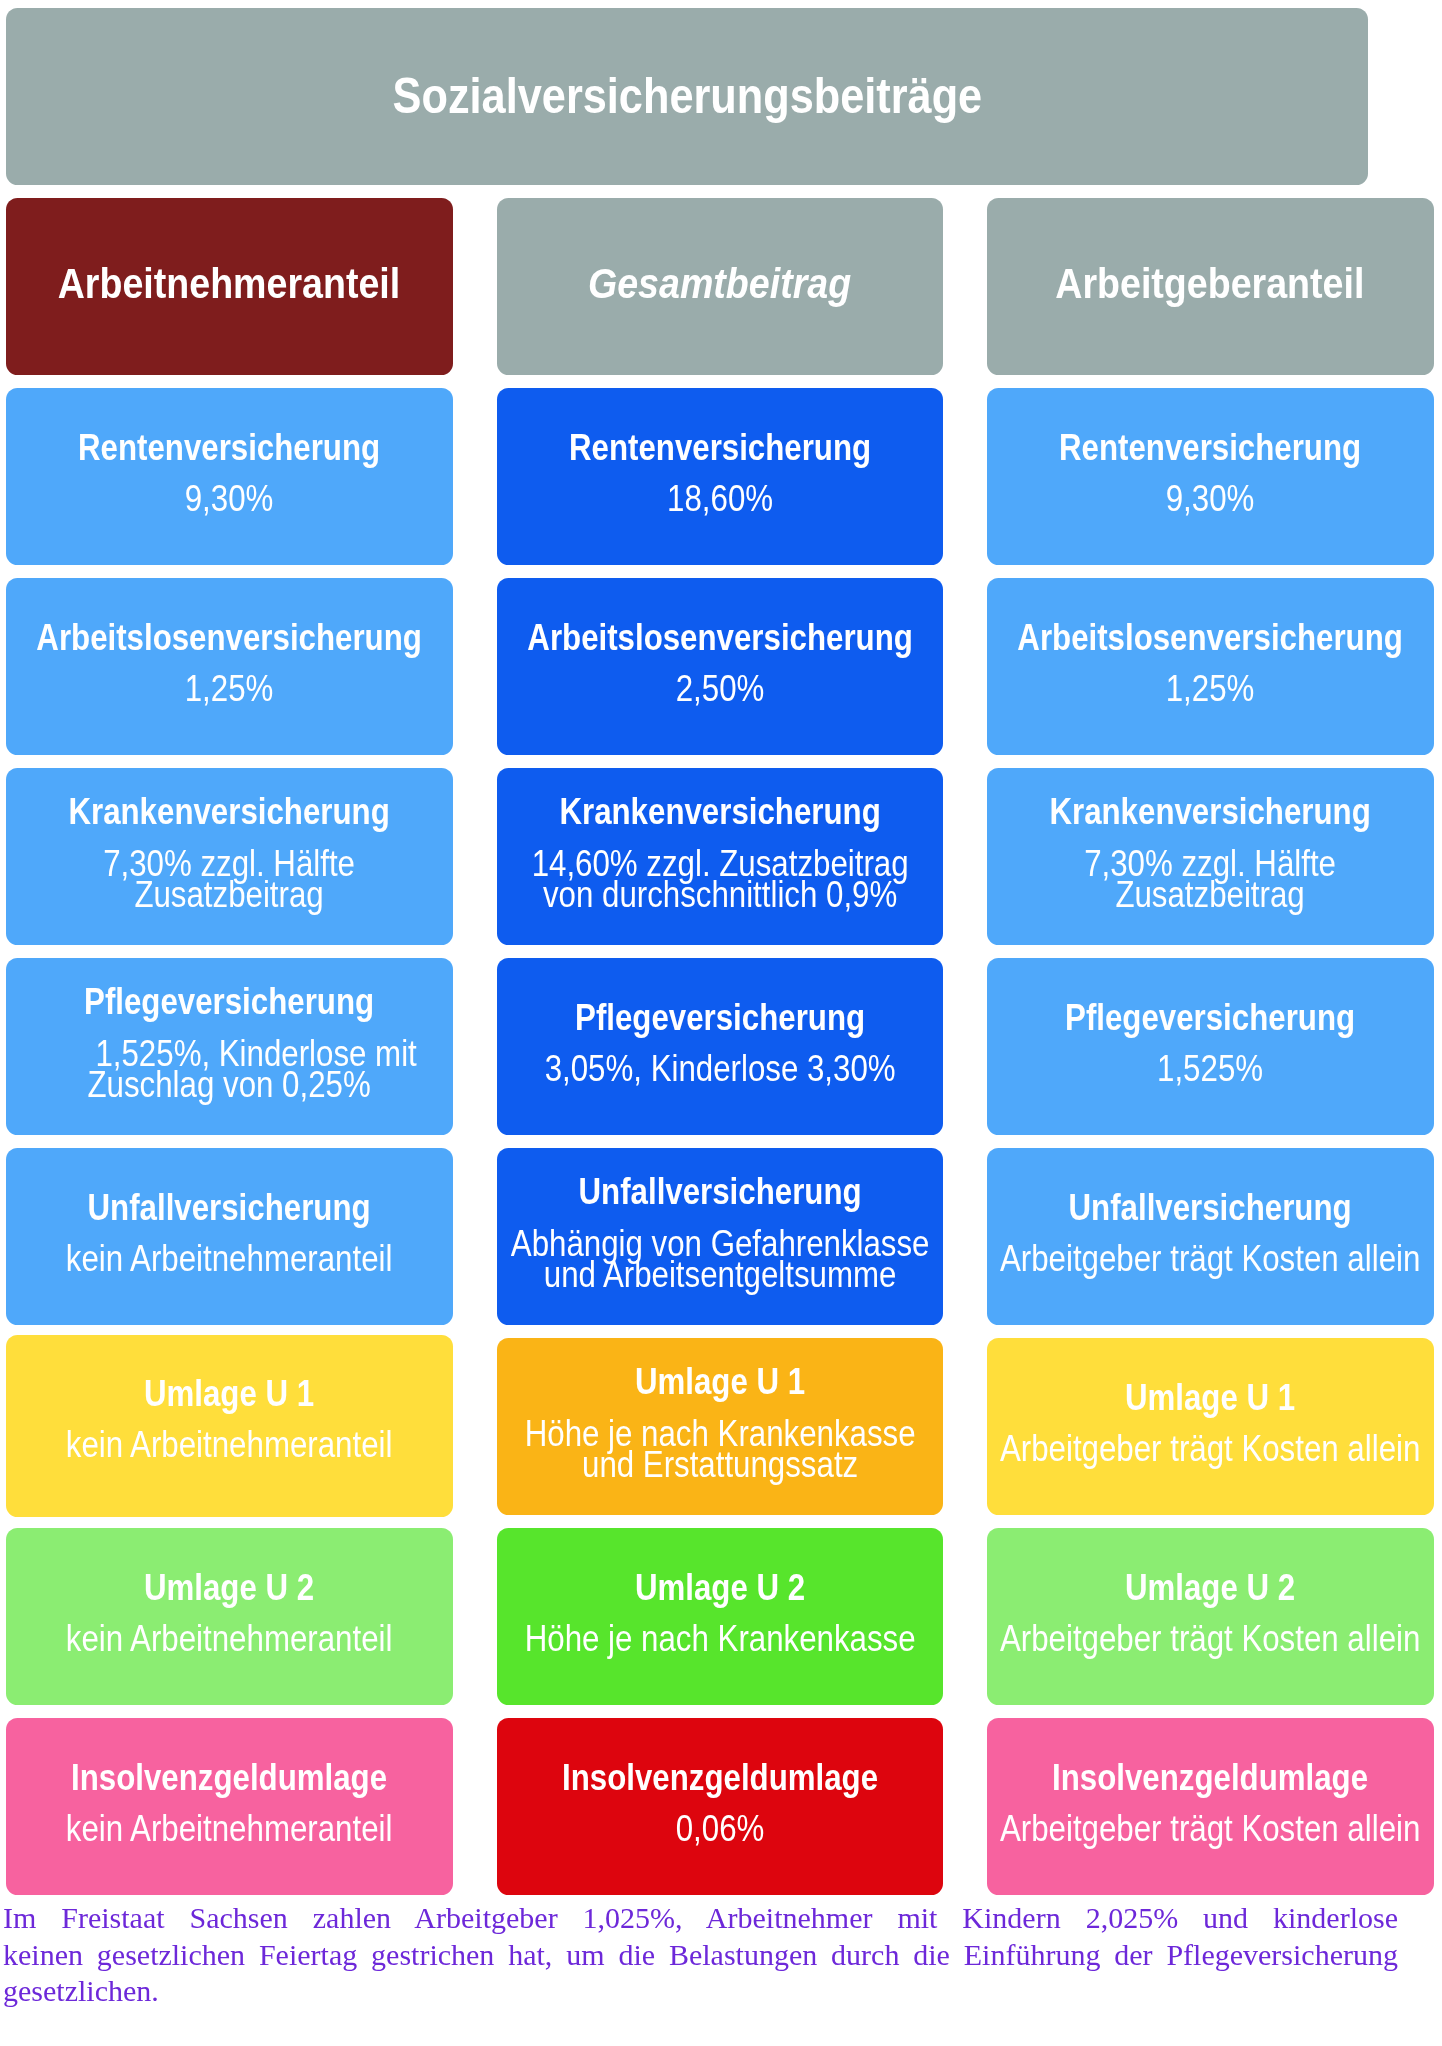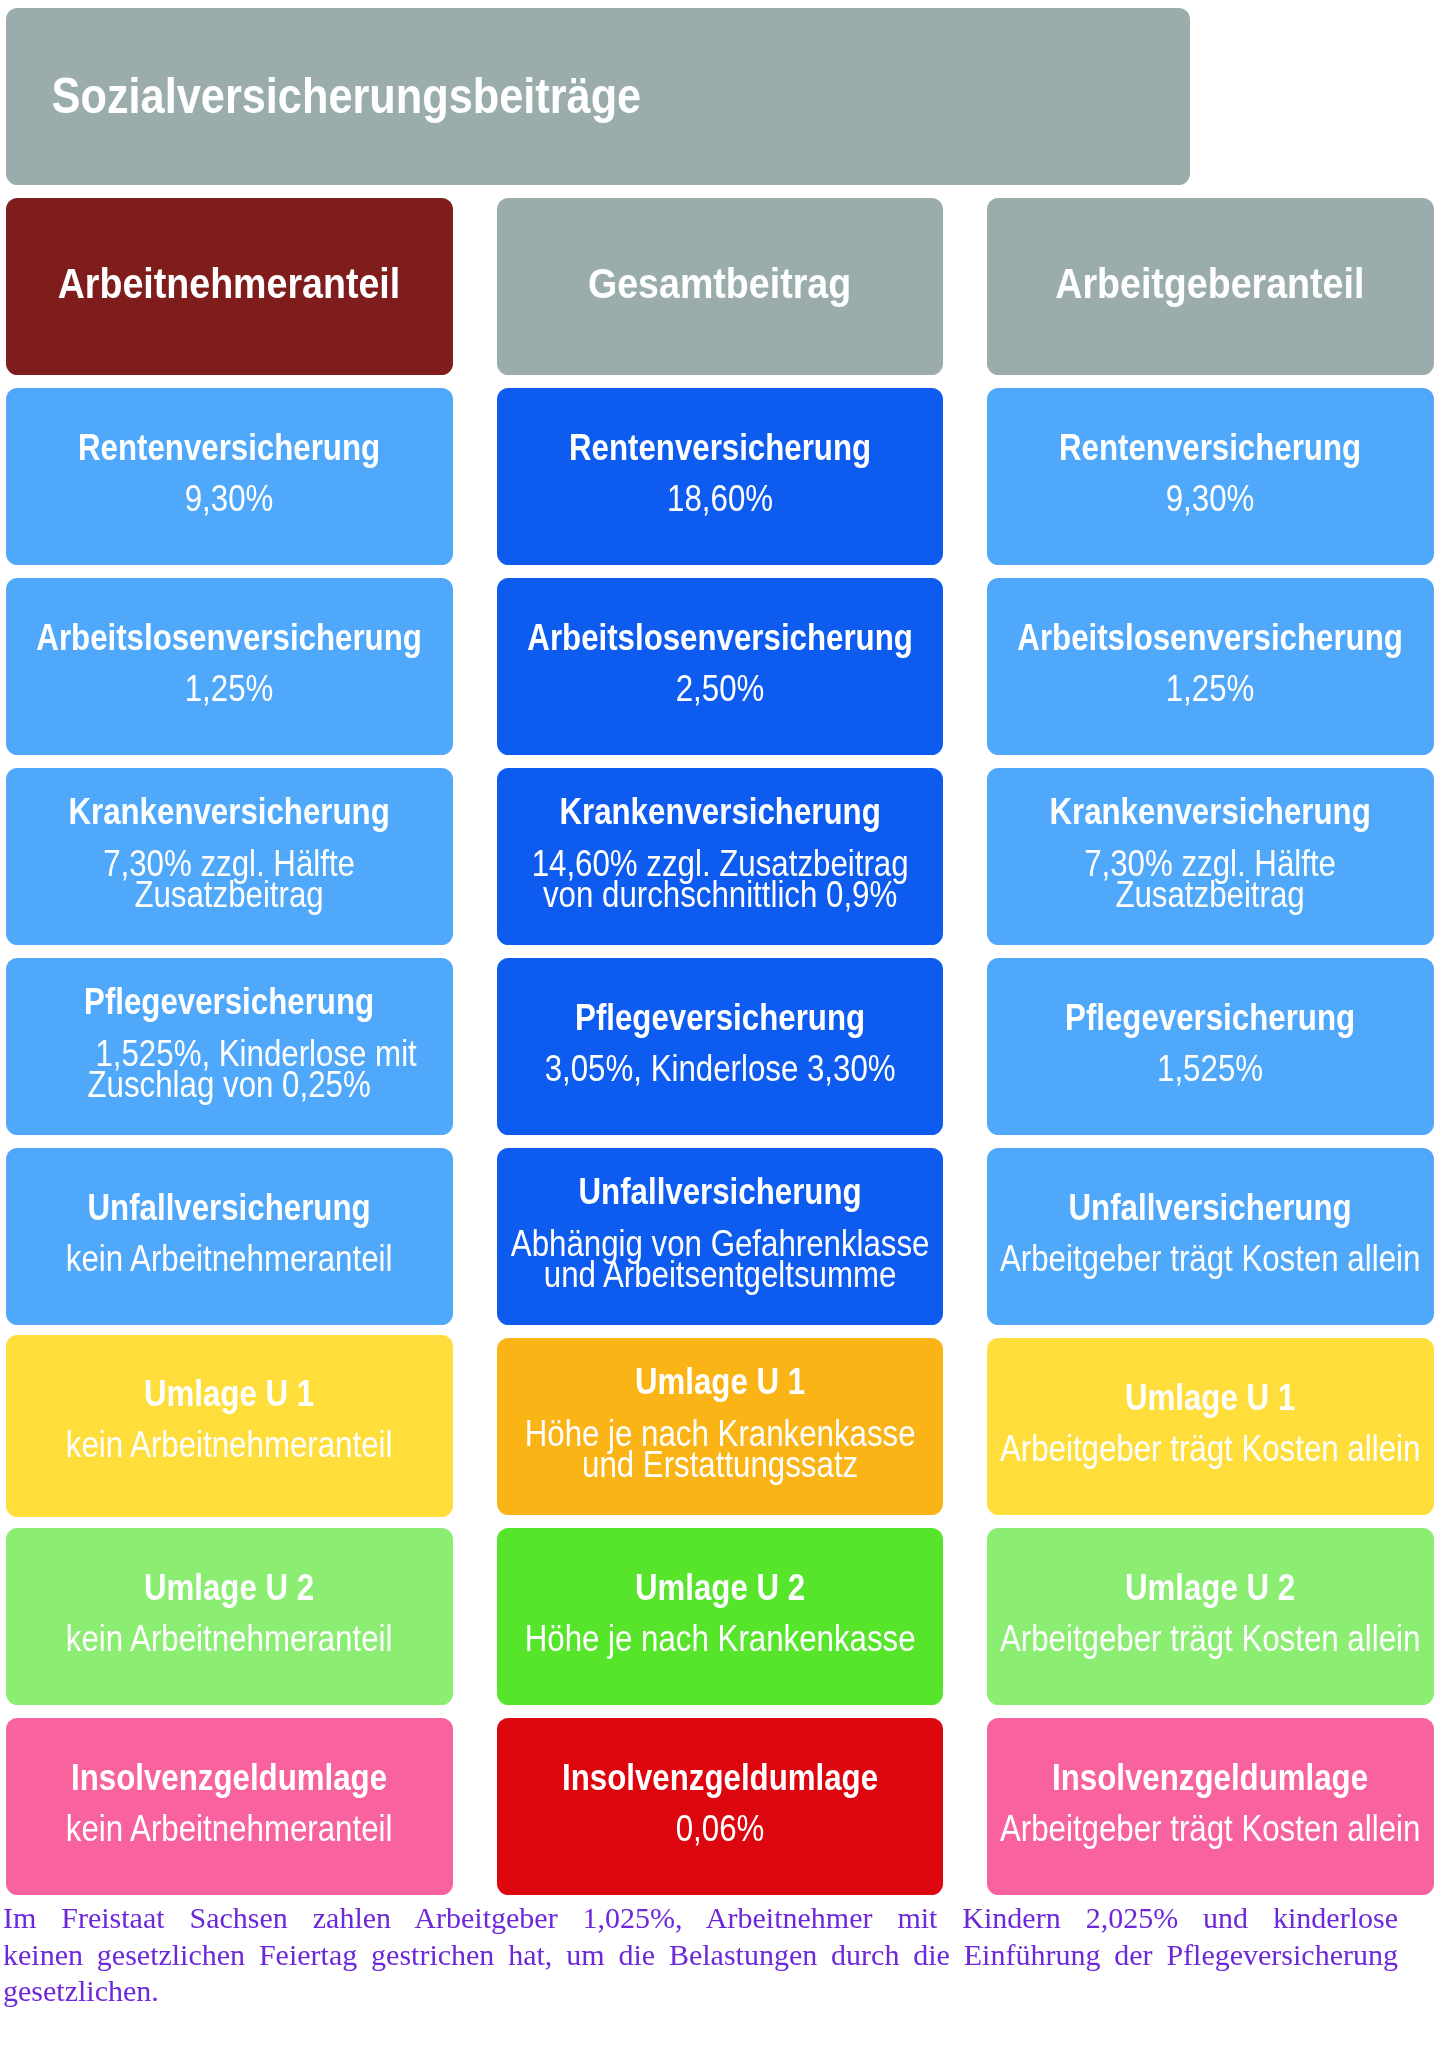--- a/index.html
+++ b/index.html
@@ -5,22 +5,22 @@
 <style>
   html,body{margin:0;padding:0;background:#ffffff;}
   body{width:1442px;height:2046px;overflow:hidden;
        font-family:"Liberation Sans",sans-serif;}
   .page{position:relative;width:1442px;height:2046px;}
 
   
   .box{position:absolute;border-radius:11.5px;box-sizing:border-box;}
 
   
-  .title-bar{left:6px;top:8px;width:1184px;height:176.5px;padding-bottom:1px;
-             display:flex;align-items:center;}
+  .title-bar{left:6px;top:8px;width:1362px;height:176.5px;padding-bottom:1px;
+             display:flex;align-items:center;justify-content:center;}
   .title-bar .t{color:#ffffff;font-size:50px;font-weight:bold;line-height:50px;
                 transform:scaleX(0.866);transform-origin:center;white-space:nowrap;will-change:opacity;}
 
   
   .hdr{top:198px;width:446.5px;height:176.5px;padding-bottom:5px;
        display:flex;align-items:center;justify-content:center;}
   .hdr .t{color:#ffffff;font-size:43px;font-weight:bold;line-height:43px;
           transform:scaleX(0.874);transform-origin:center;white-space:nowrap;will-change:opacity;}
 
   
@@ -44,21 +44,21 @@
 <div class="page">
 
   <div class="box title-bar" style="background: rgb(154, 172, 171);">
     <div class="t">Sozialversicherungsbeiträge</div>
   </div>
 
   <div id="grid">
       <div class="box hdr" style="left:6px;background:#7f1d1d;">
         <div class="t">Arbeitnehmeranteil</div>
       </div>
-      <div class="box hdr" style="left:496.5px;background:#9AACAB;">
+      <div class="box hdr" style="left:496.5px;background:#9AACAB;font-style:italic;">
         <div class="t">Gesamtbeitrag</div>
       </div>
       <div class="box hdr" style="left:987px;background:#9AACAB;">
         <div class="t">Arbeitgeberanteil</div>
       </div>
       <div class="box cell" style="left:6px;top:388px;height:176.5px;padding-bottom:6.8px;background:#4FA8FA;">
         <div class="ln h">Rentenversicherung</div>
         <div class="vblock">
           <div class="ln v" style="margin-left:0px;">9,30%</div>
         </div>

